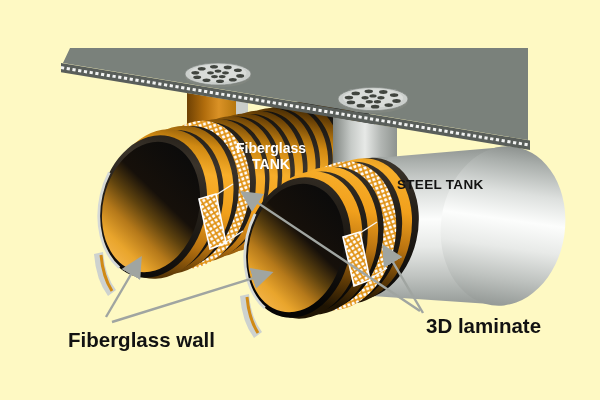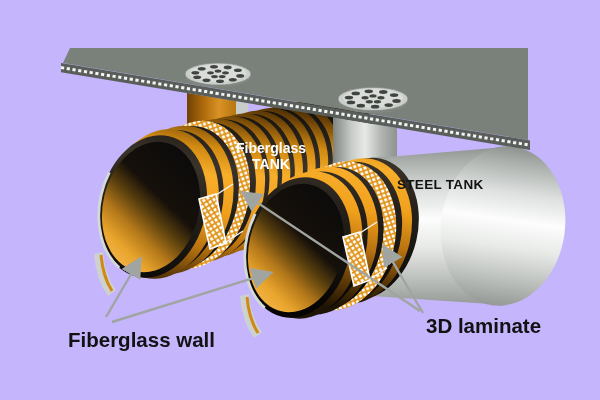--- a/index.html
+++ b/index.html
@@ -1,17 +1,17 @@
 <!DOCTYPE html>
 <html><head>
 <meta charset="utf-8">
 <style>
   html,body{margin:0;padding:0;background:#ffffff;width:600px;height:400px;overflow:hidden;
     font-family:"Liberation Sans",sans-serif;}
-  #stage{width:600px;height:400px;position:relative;background:#c4b5fd;}
+  #stage{width:600px;height:400px;position:relative;background:#fef9c3;}
   svg{display:block}
   text{font-family:"Liberation Sans","DejaVu Sans",sans-serif;font-weight:bold;}
 </style>
 </head>
 <body>
 
 <div id="stage">
 <svg width="600" height="400" viewBox="0 0 600 400">
   <defs>
     <linearGradient id="gOrange" gradientUnits="userSpaceOnUse" x1="0" y1="95" x2="0" y2="300">

